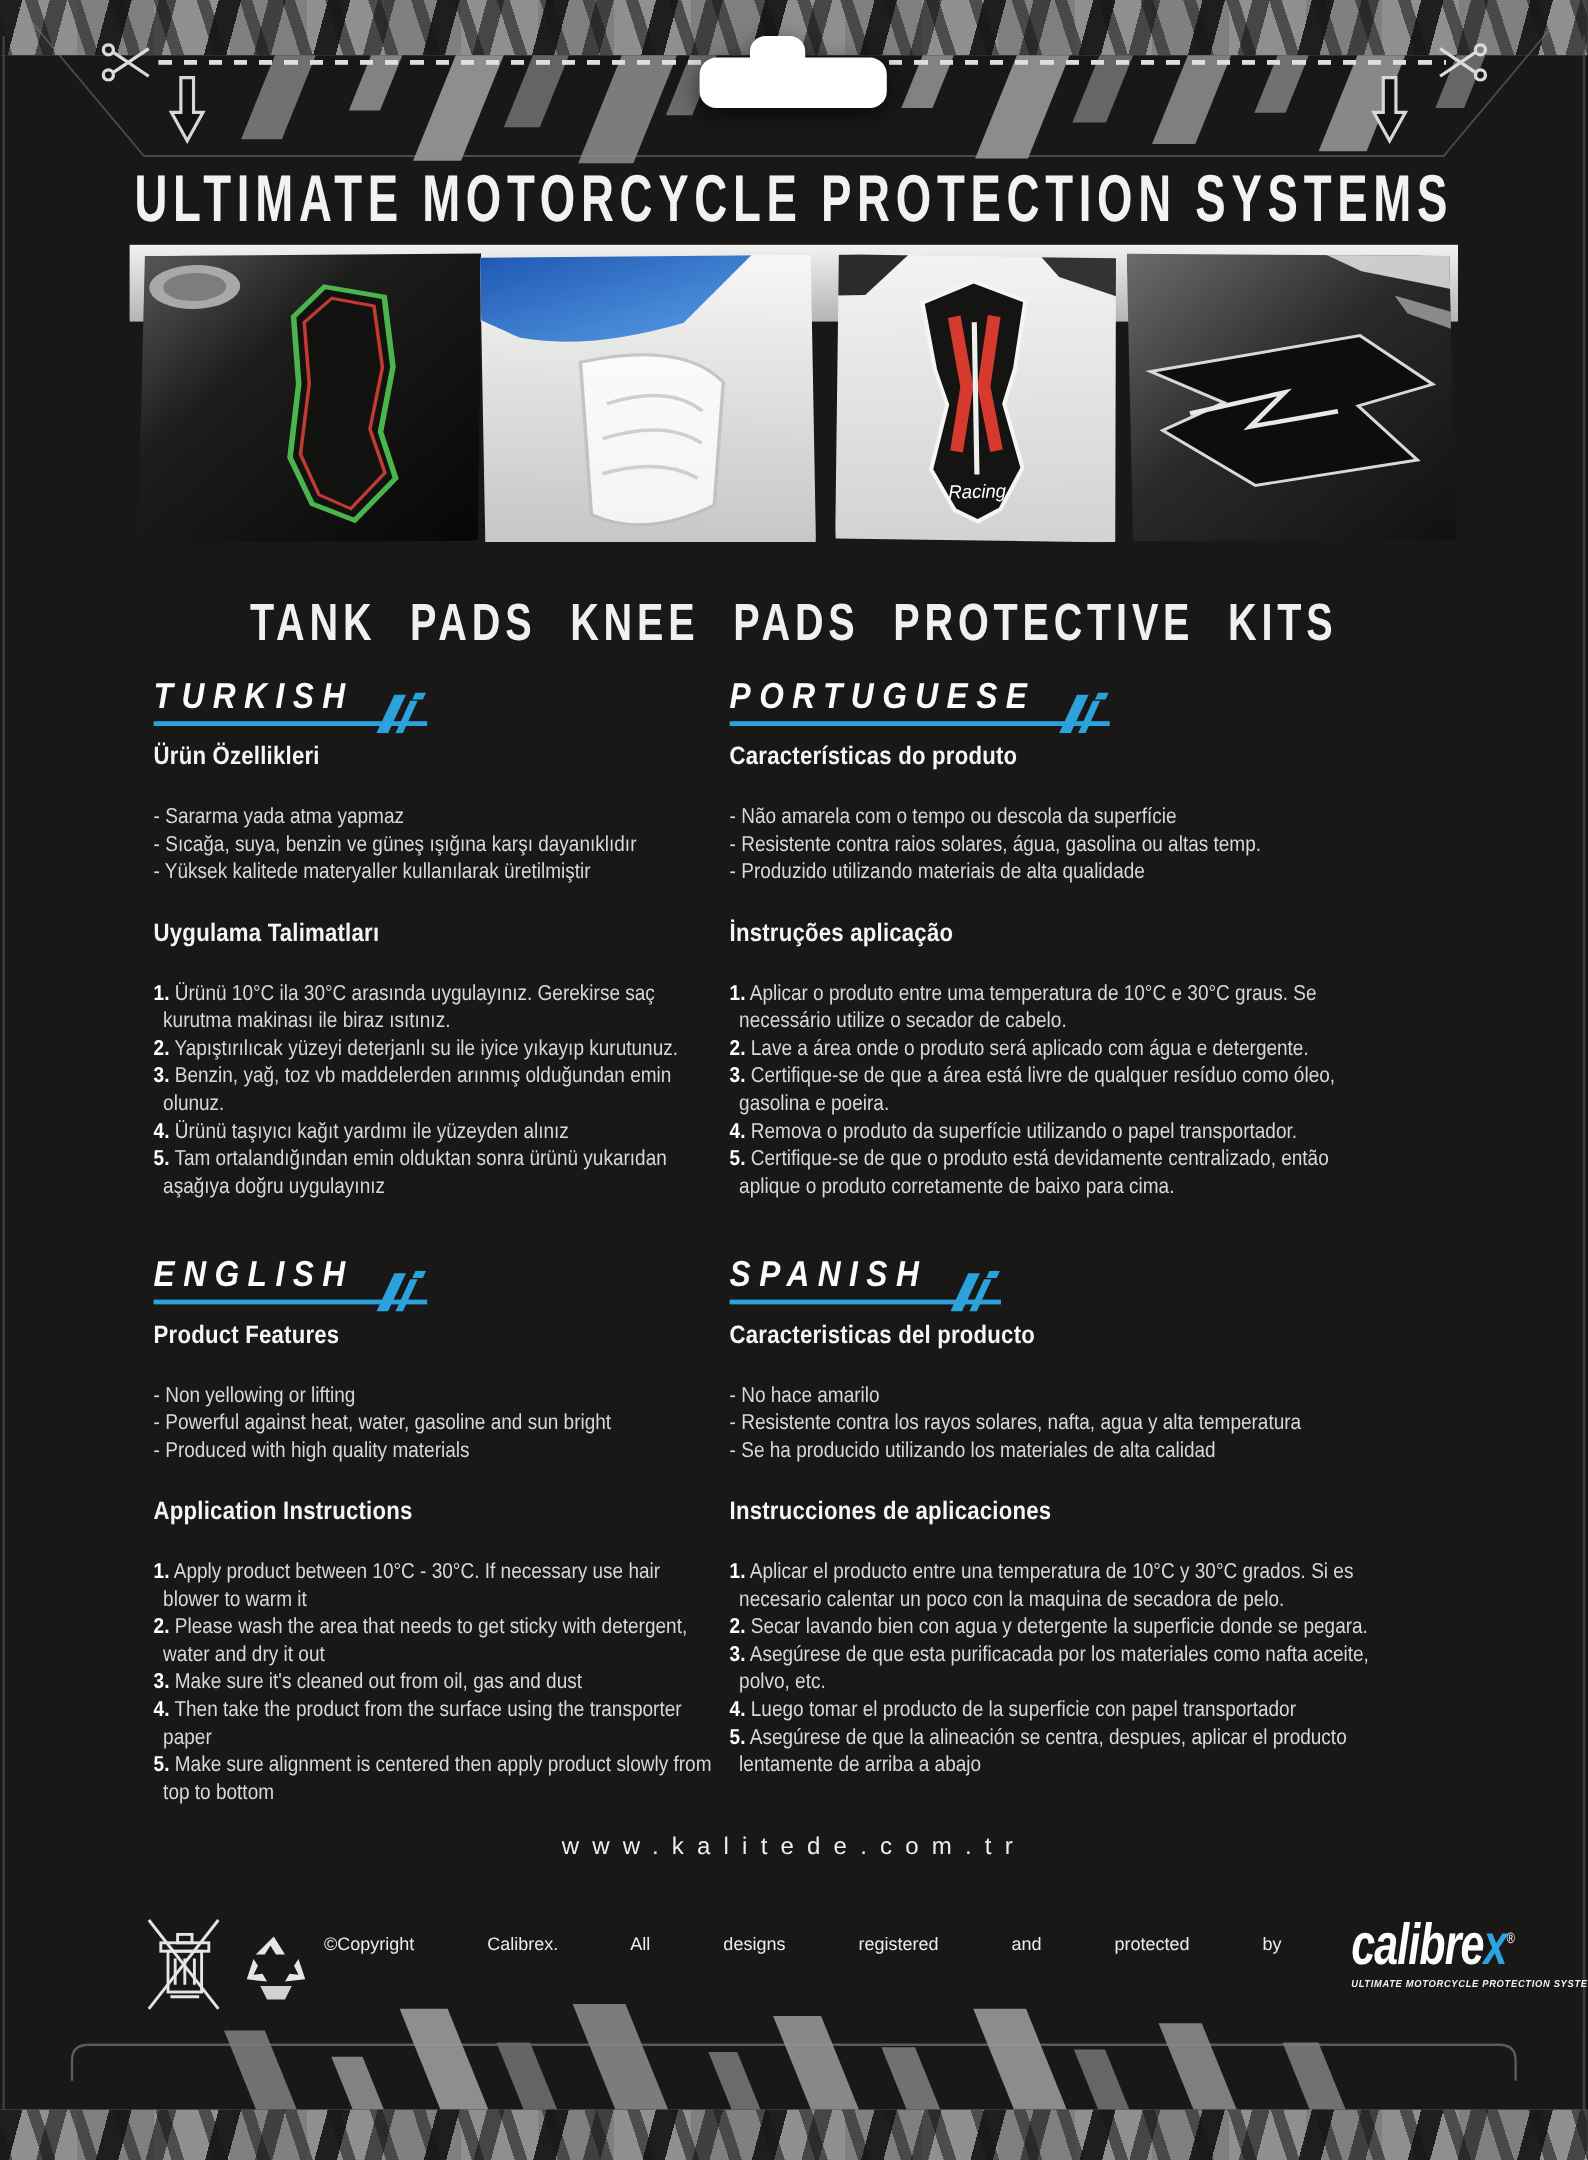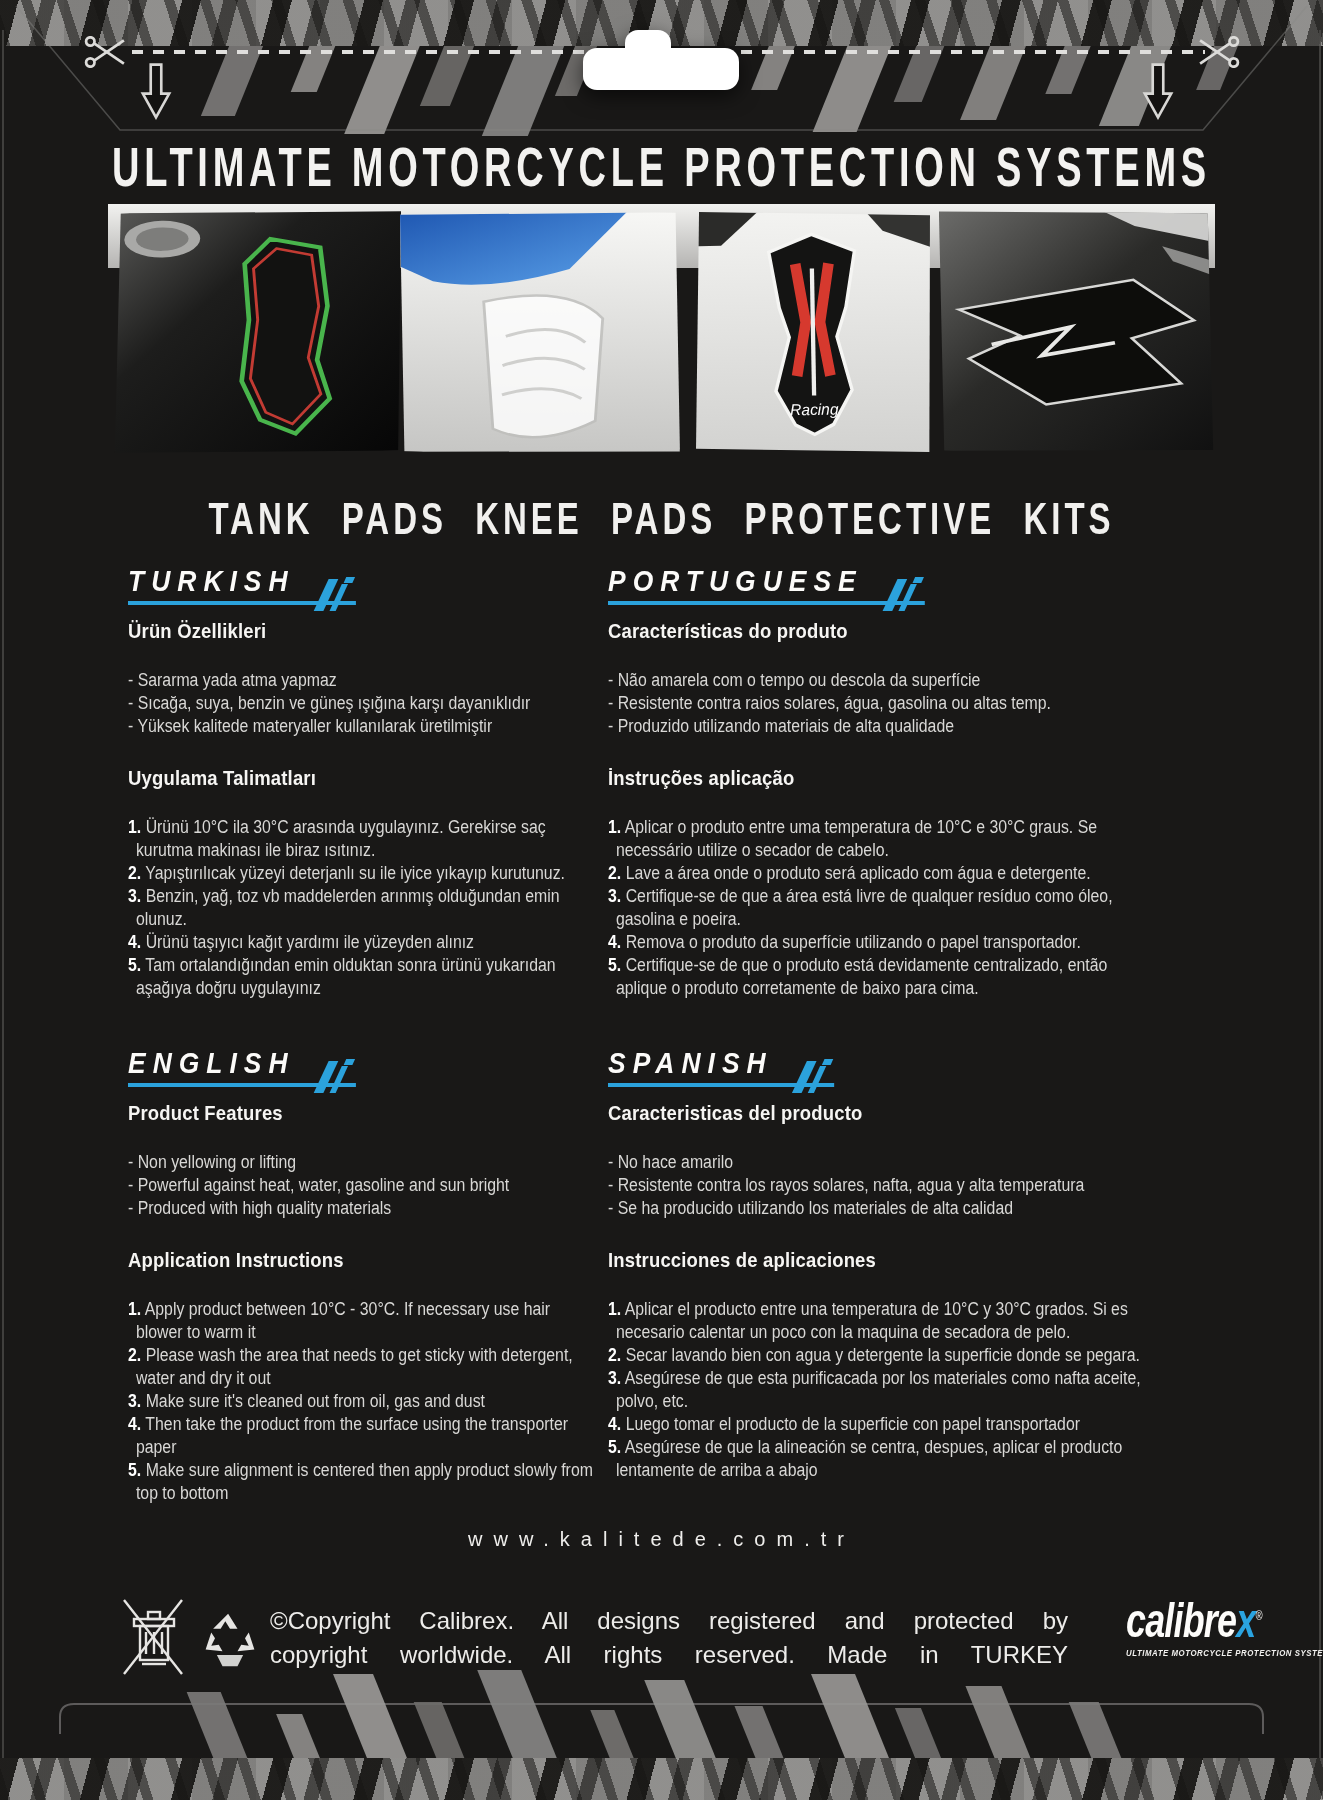--- a/index.html
+++ b/index.html
@@ -52,21 +52,21 @@
   .inst{margin-top:28px;}
   .steps{margin-top:26px;}
   .step{margin:0;font-size:18px;line-height:23px;padding-left:9px;text-indent:-9px;}
   .step b{color:#ffffff;}
   
   .website{position:absolute;top:1528px;left:0;right:0;text-align:center;
     font-size:20px;letter-spacing:11px;color:#efeeec;}
   .weee{position:absolute;left:120px;top:1594px;width:66px;height:86px;}
   .recycle{position:absolute;left:200px;top:1602px;width:60px;height:78px;}
   .copy{position:absolute;left:270px;top:1604px;width:798px;
-    font-size:24px;line-height:34px;color:#edecea;}
+    font-size:15px;line-height:34px;color:#edecea;}
   .copy div{text-align:justify;text-align-last:justify;}
   .logo{position:absolute;left:1126px;top:1598px;width:190px;}
   .logo-word{display:inline-block;font-size:46px;font-weight:800;font-style:italic;
     line-height:1;color:#fdfcfa;white-space:nowrap;transform:scale(.78,1.05);
     transform-origin:left bottom;letter-spacing:-1px;}
   .logo-word .x{color:#2aa3e0;}
   .logo-word sup{font-size:12px;font-weight:400;}
   .logo-tag{margin-top:4px;font-size:8.5px;font-weight:700;font-style:italic;
     letter-spacing:.6px;color:#f2f1ef;white-space:nowrap;transform:scaleX(.92);
     transform-origin:left top;}
@@ -328,21 +328,20 @@
   <g fill="#e6e5e3">
     <path d="M30 6 L40 22 H32 L27 14 22 22 H14 Z"></path>
     <path d="M58 44 L40 46 44 39 52 40 48 32 52 26 Z"></path>
     <path d="M6 44 L24 46 20 39 12 40 16 32 12 26 Z"></path>
     <path d="M18 50 H46 L40 62 H24 Z" opacity=".9"></path>
   </g>
 </svg>
 
 <div class="copy">
   <div>©Copyright Calibrex. All designs registered and protected by</div>
-  <div>copyright worldwide. All rights reserved. Made in TURKEY</div>
 </div>
 
 <div class="logo">
   <div class="logo-word"><span>calibre</span><span class="x">x</span><sup>®</sup></div>
   <div class="logo-tag">ULTIMATE MOTORCYCLE PROTECTION SYSTEMS</div>
 </div>
 
 <div>
   <div class="frag up" style="left:200px;bottom:42px;width:34px;height:66px;background:#7b7a78;"></div>
   <div class="frag up" style="left:285px;bottom:42px;width:26px;height:44px;background:#8d8c8a;"></div>

